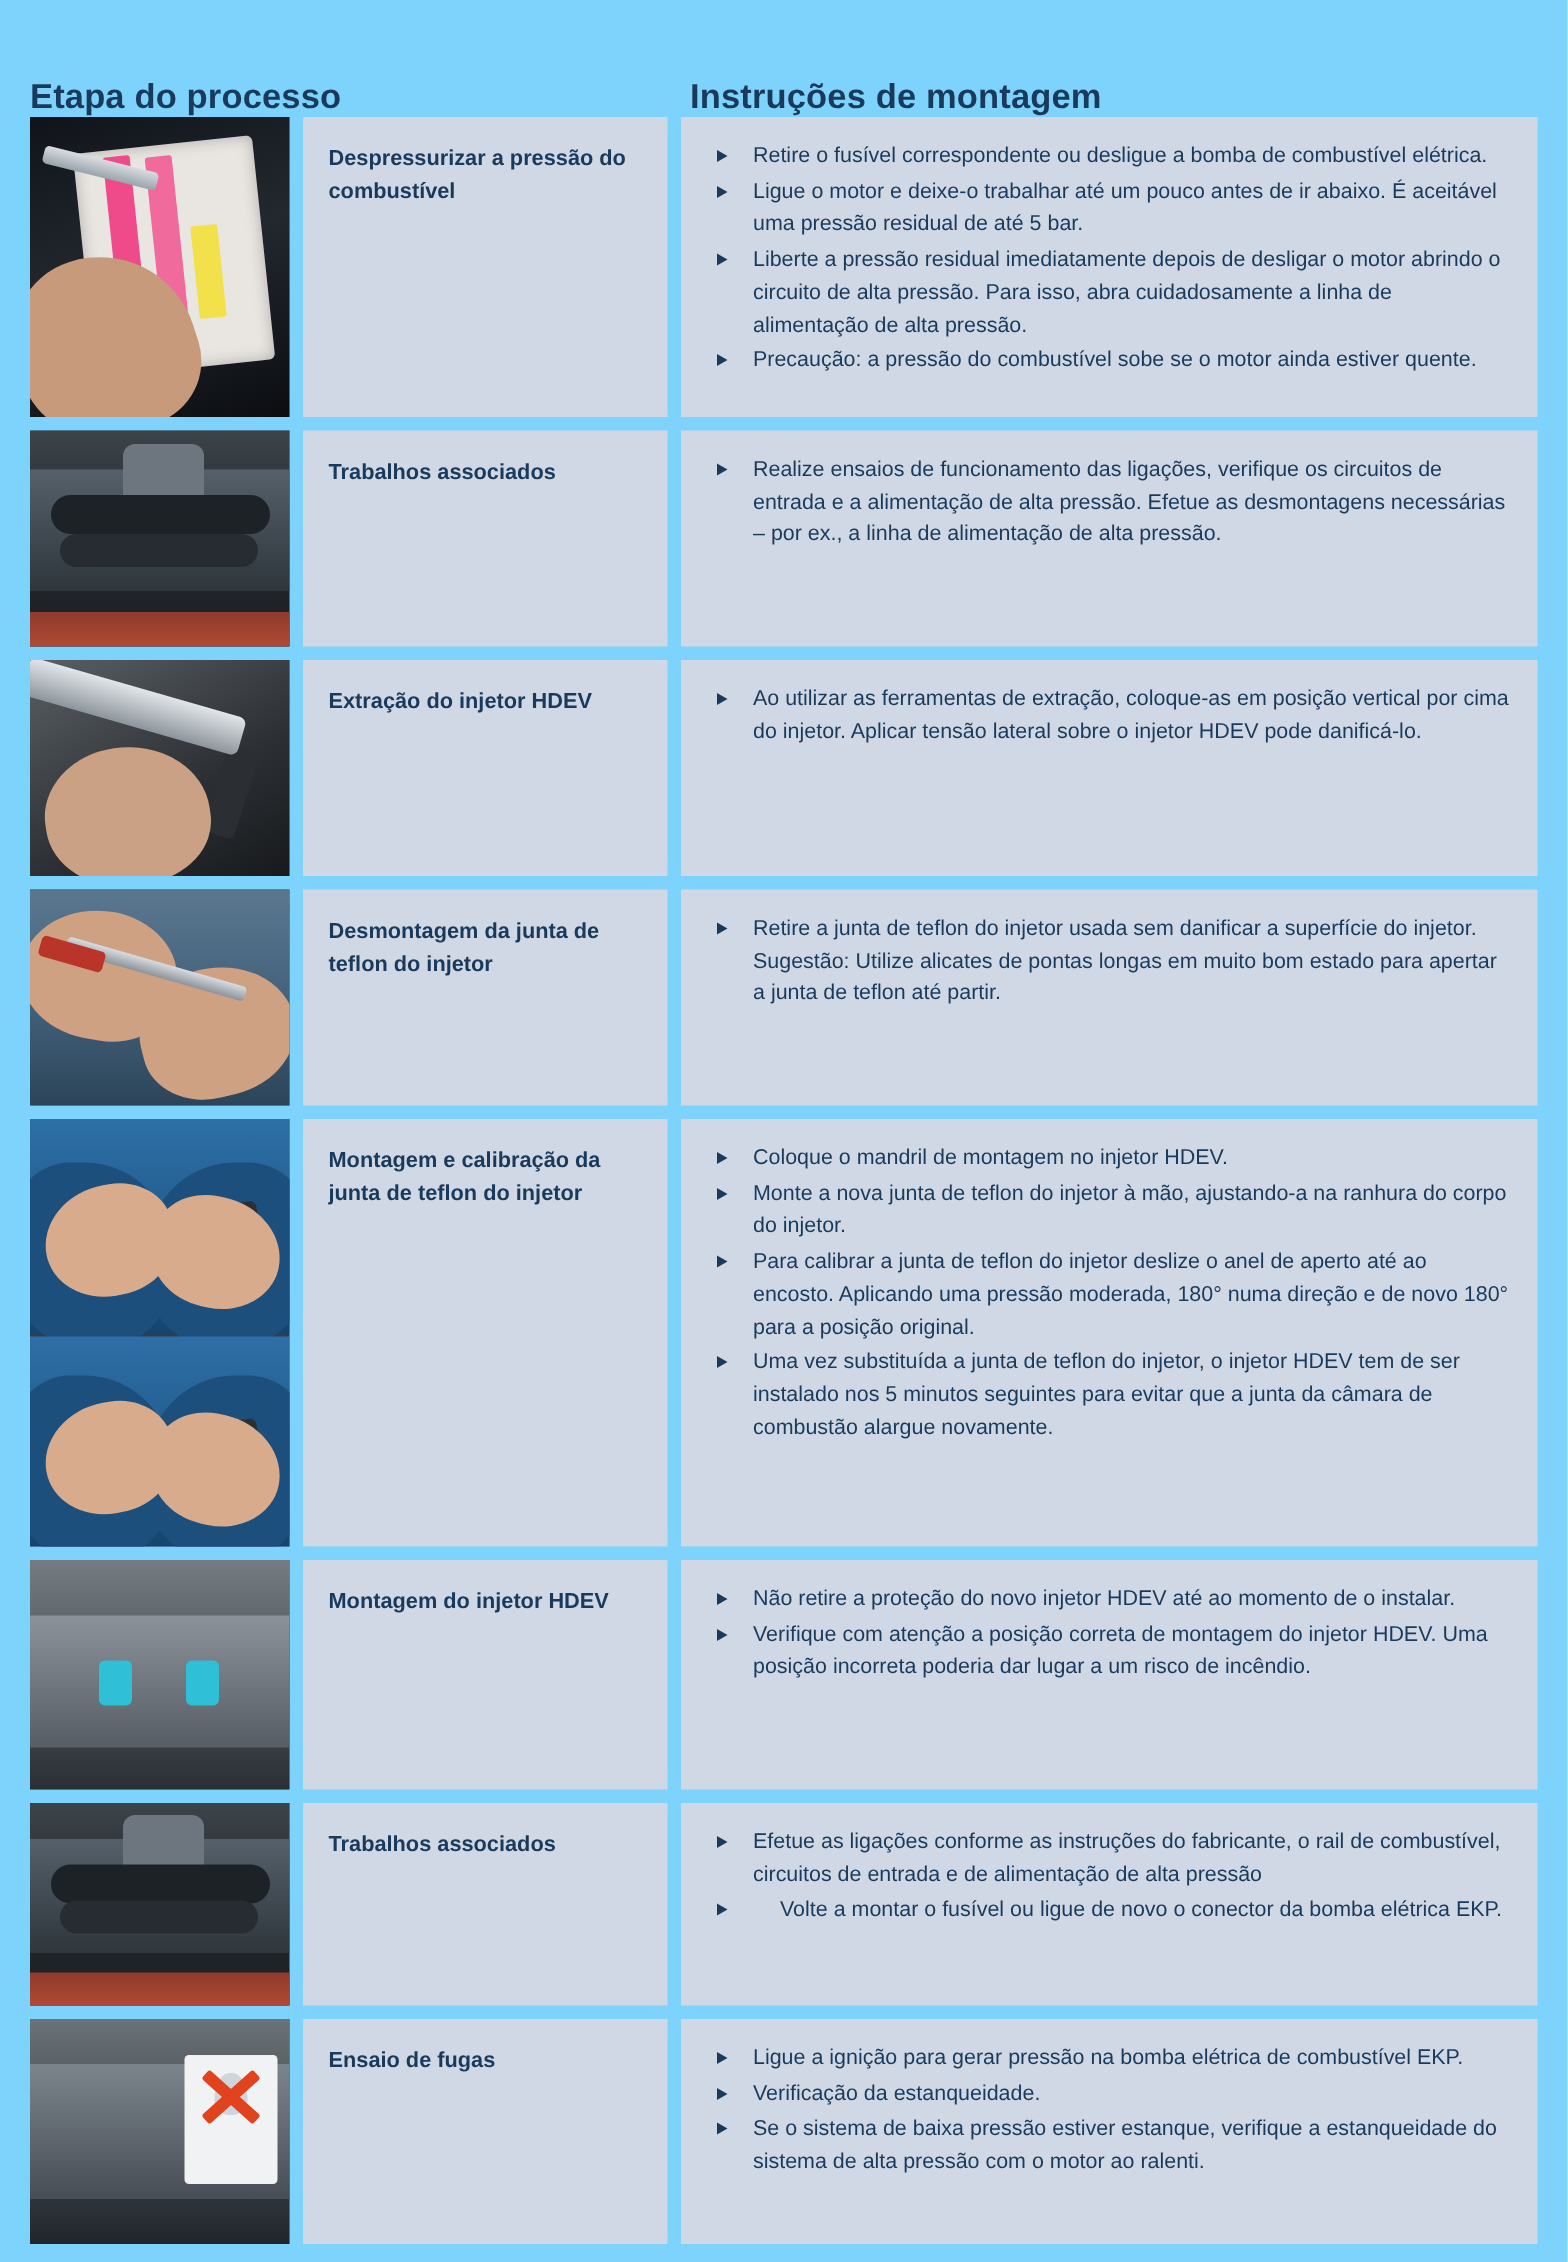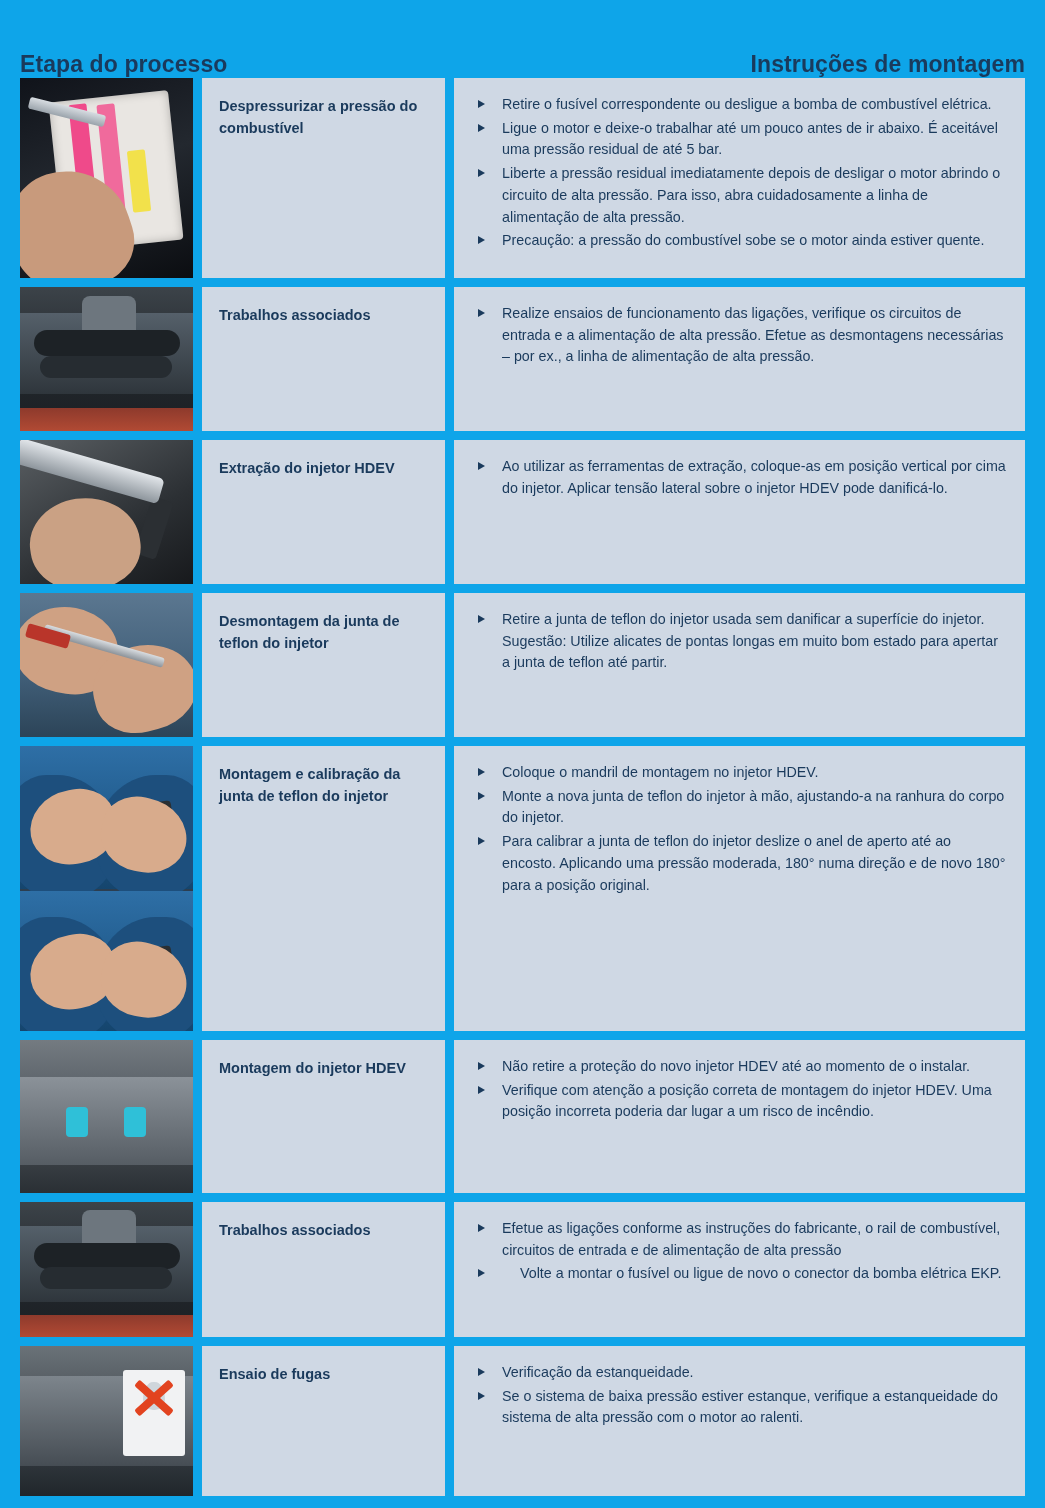--- a/index.html
+++ b/index.html
@@ -11,40 +11,39 @@
     width: 1045px;
     height: 1508px;
     font-family: "Liberation Sans", sans-serif;
     color: #1a3a5c;
     overflow: hidden;
   }
   .page {
     position: relative;
     width: 1045px;
     height: 1508px;
-    background: #0ea5e9;
+    background: #7dd3fc;
     box-sizing: border-box;
     padding: 0 20px;
   }
   
   .header {
     display: flex;
     align-items: flex-end;
     height: 78px;
     padding-top: 26px;
     box-sizing: border-box;
   }
   .header .col-left {
     width: 435px;
     flex: 0 0 435px;
   }
   .header .col-right {
     flex: 1;
     padding-left: 5px;
-    text-align: right;
   }
   .header h1 {
     margin: 0;
     font-size: 23px;
     font-weight: bold;
     color: #1a3a5c;
     letter-spacing: 0.1px;
   }
   
   .rows {
@@ -350,20 +349,21 @@
           </div>
         </div>
         <div class="step">
           <div class="step-label">Montagem e calibração da junta de teflon do injetor</div>
         </div>
         <div class="instr">
           <ul class="bullets">
             <li><span class="tri"></span><span style="white-space: pre-line;">Coloque o mandril de montagem no injetor HDEV.</span></li>
             <li><span class="tri"></span><span style="white-space: pre-line;">Monte a nova junta de teflon do injetor à mão, ajustando-a na ranhura do corpo do injetor.</span></li>
             <li><span class="tri"></span><span style="white-space: pre-line;">Para calibrar a junta de teflon do injetor deslize o anel de aperto até ao encosto. Aplicando uma pressão moderada, 180° numa direção e de novo 180° para a posição original.</span></li>
+            <li><span class="tri"></span><span style="white-space: pre-line;">Uma vez substituída a junta de teflon do injetor, o injetor HDEV tem de ser instalado nos 5 minutos seguintes para evitar que a junta da câmara de combustão alargue novamente.</span></li>
           </ul>
         </div>
       </div>
       <div class="row" style="height: 153px;">
         <div class="thumb">
           <div class="photo-mount ph" style="inset:0">
             <div class="blk"></div>
             <div class="cyan1"></div>
             <div class="cyan2"></div>
           </div>
@@ -406,20 +406,21 @@
             <div class="drop"></div>
             <div class="x1"></div>
             <div class="x2"></div>
           </div>
         </div>
         <div class="step">
           <div class="step-label">Ensaio de fugas</div>
         </div>
         <div class="instr">
           <ul class="bullets">
+            <li><span class="tri"></span><span style="white-space: pre-line;">Ligue a ignição para gerar pressão na bomba elétrica de combustível EKP.</span></li>
             <li><span class="tri"></span><span style="white-space: pre-line;">Verificação da estanqueidade.</span></li>
             <li><span class="tri"></span><span style="white-space: pre-line;">Se o sistema de baixa pressão estiver estanque, verifique a estanqueidade do sistema de alta pressão com o motor ao ralenti.</span></li>
           </ul>
         </div>
       </div>
     </div>
 
 </div>
 
 </body></html>

